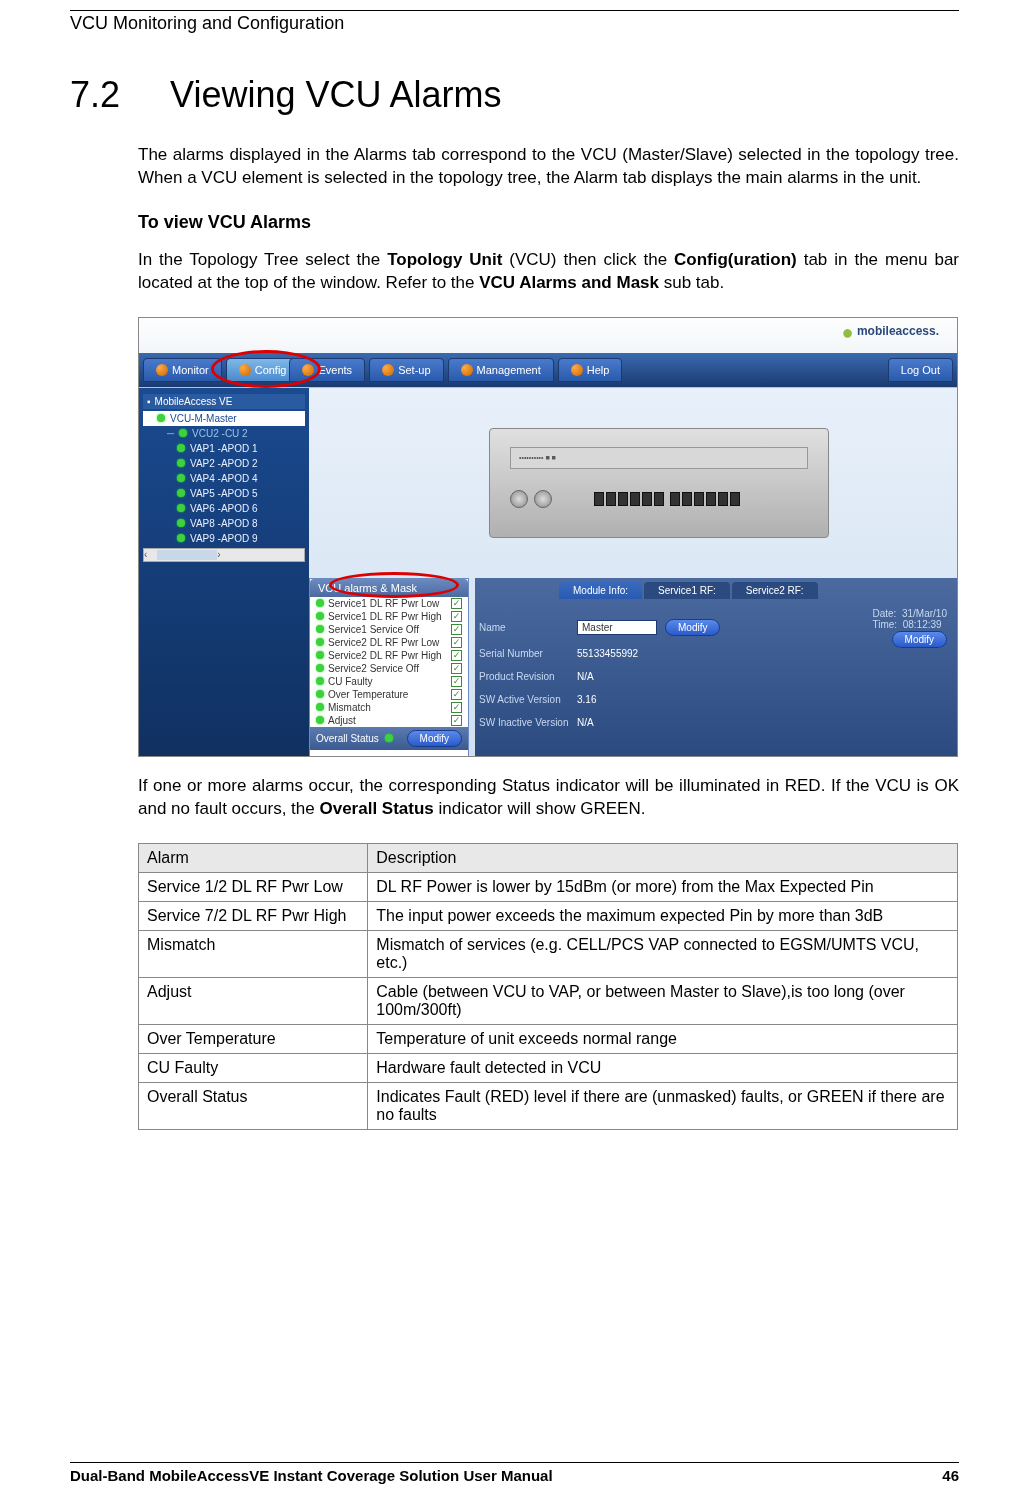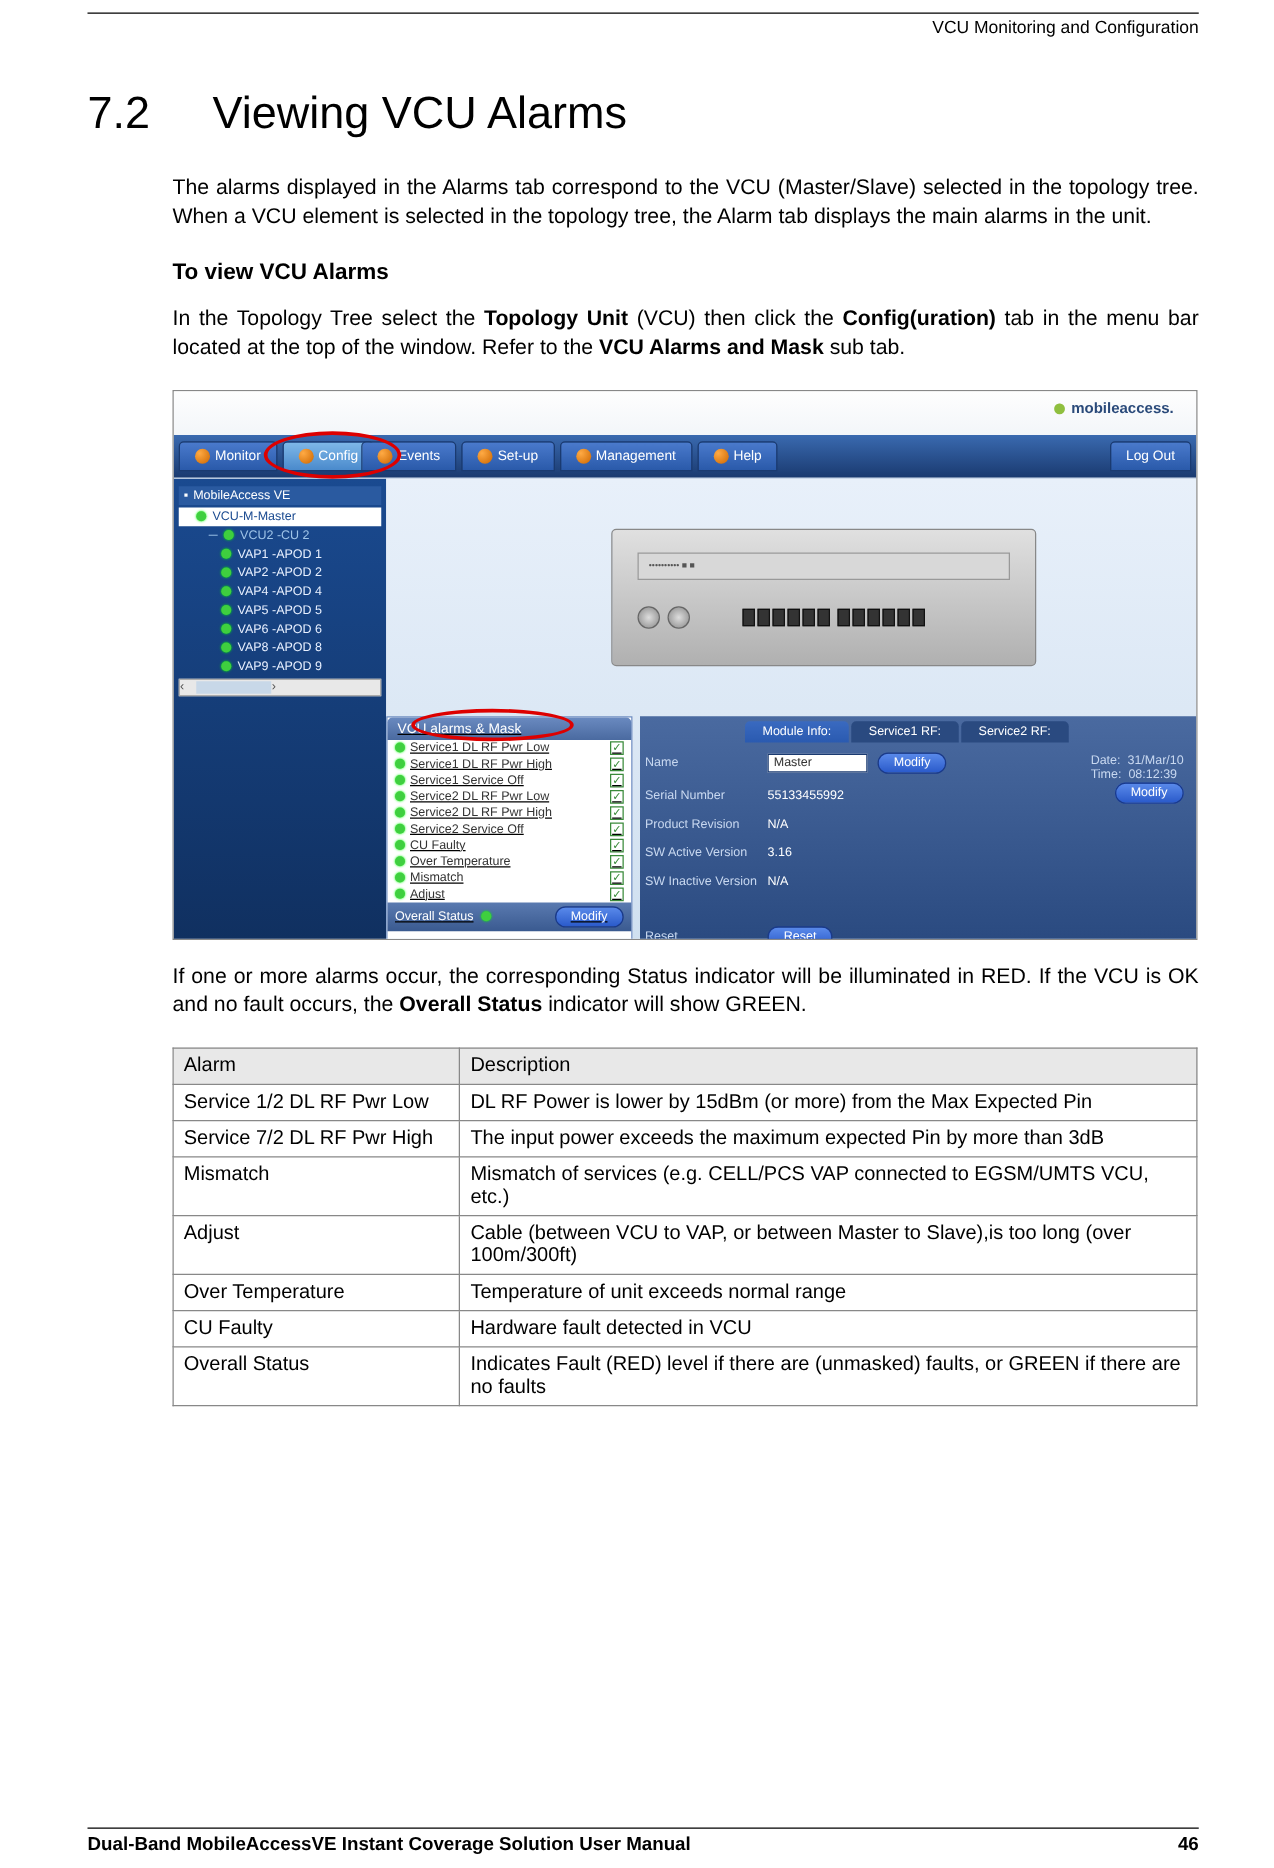--- a/index.html
+++ b/index.html
@@ -7,21 +7,21 @@
     font-family: Verdana, Geneva, sans-serif;
     background: #fff;
     width: 1019px;
     height: 1494px;
     padding: 10px 60px 0 70px;
     font-size: 16px;
     color: #000;
     position: relative;
   }
   .top-border { border-top: 1px solid #000; width: 100%; margin-bottom: 2px; }
-  .header-text { text-align: right; font-size: 14px; margin-bottom: 40px; }
+  .header-text { font-size: 18px; margin-bottom: 40px; }
   .section-title { font-family: Arial, sans-serif; font-size: 36px; font-weight: 400; margin-bottom: 28px; }
   .section-num { display: inline-block; margin-right: 40px; }
   .body-text { margin-left: 68px; font-size: 17px; line-height: 1.35; text-align: justify; margin-bottom: 22px; }
   .sub-heading { margin-left: 68px; font-size: 18px; font-weight: bold; margin-bottom: 16px; font-family: Arial, sans-serif; }
   .bold { font-weight: bold; }
 
   
   .app-shot {
     margin-left: 68px;
     width: 820px;
@@ -119,22 +119,22 @@
     display: flex; gap: 6px; align-items: center; }
   .knob { width: 18px; height: 18px; border-radius: 50%; background: radial-gradient(#ddd, #888); border: 1px solid #666; }
   .port-grp { display: flex; gap: 2px; }
   .port { width: 10px; height: 14px; background: #333; border: 1px solid #111; }
 
   .bottom-panels {
     position: absolute; bottom: 0; left: 0; right: 0; height: 180px;
     display: flex; gap: 6px; padding: 0;
   }
   .panel-alarms {
-    width: 197px; background: #fff; border: 1px solid #6a8ac0;
-    display: flex; flex-direction: column; font-size: 10px; text-decoration: underline;
+    width: 160px; background: #fff; border: 1px solid #6a8ac0;
+    display: flex; flex-direction: column; font-size: 10px;
   }
   .panel-header {
     background: linear-gradient(#6a8ac0, #4a6aa0);
     color: #fff; font-size: 11px; padding: 3px 8px;
     border-radius: 4px 4px 0 0;
   }
   .alarm-row { display: flex; align-items: center; gap: 4px; padding: 1px 6px; font-size: 10px; color: #333; }
   .ck { width: 11px; height: 11px; border: 1px solid #3a8a3a; background: #fff;
     display: inline-flex; align-items: center; justify-content: center;
     color: #3a8a3a; font-size: 9px; line-height: 1; margin-left: auto; }
@@ -145,21 +145,21 @@
   .btn-pill {
     background: linear-gradient(#5a8aea, #2a5aca);
     color: #fff; font-size: 10px; padding: 2px 12px; border-radius: 10px;
     border: 1px solid #1a3a8a;
   }
 
   .panel-info {
     flex: 1; background: linear-gradient(#4a6aa0, #2a4a80);
     padding: 4px; display: flex; flex-direction: column;
   }
-  .info-tabs { display: flex; gap: 2px; margin-bottom: 8px; padding-left: 80px; }
+  .info-tabs { display: flex; gap: 2px; margin-bottom: 20px; padding-left: 80px; }
   .info-tab { font-size: 10px; color: #fff; padding: 3px 14px;
     background: #2a4a80; border-radius: 4px 4px 0 0; }
   .info-tab.active { background: linear-gradient(#3a6ac0, #2a5ab0); }
   .info-body { display: flex; gap: 10px; flex: 1; color: #fff; font-size: 10px; }
   .info-col { display: flex; flex-direction: column; gap: 12px; }
   .info-row { display: flex; gap: 8px; align-items: center; }
   .info-label { width: 90px; color: #c8d8f0; }
   .info-val { color: #fff; }
   .info-input { background: #fff; color: #333; width: 80px; height: 15px; font-size: 10px; padding: 0 4px; display: inline-flex; align-items: center; border: 1px solid #1a3a70; }
   .select-box { background: #fff; color: #333; width: 50px; height: 15px; font-size: 10px; display: inline-flex; align-items: center; padding: 0 4px; border: 1px solid #1a3a70; }

